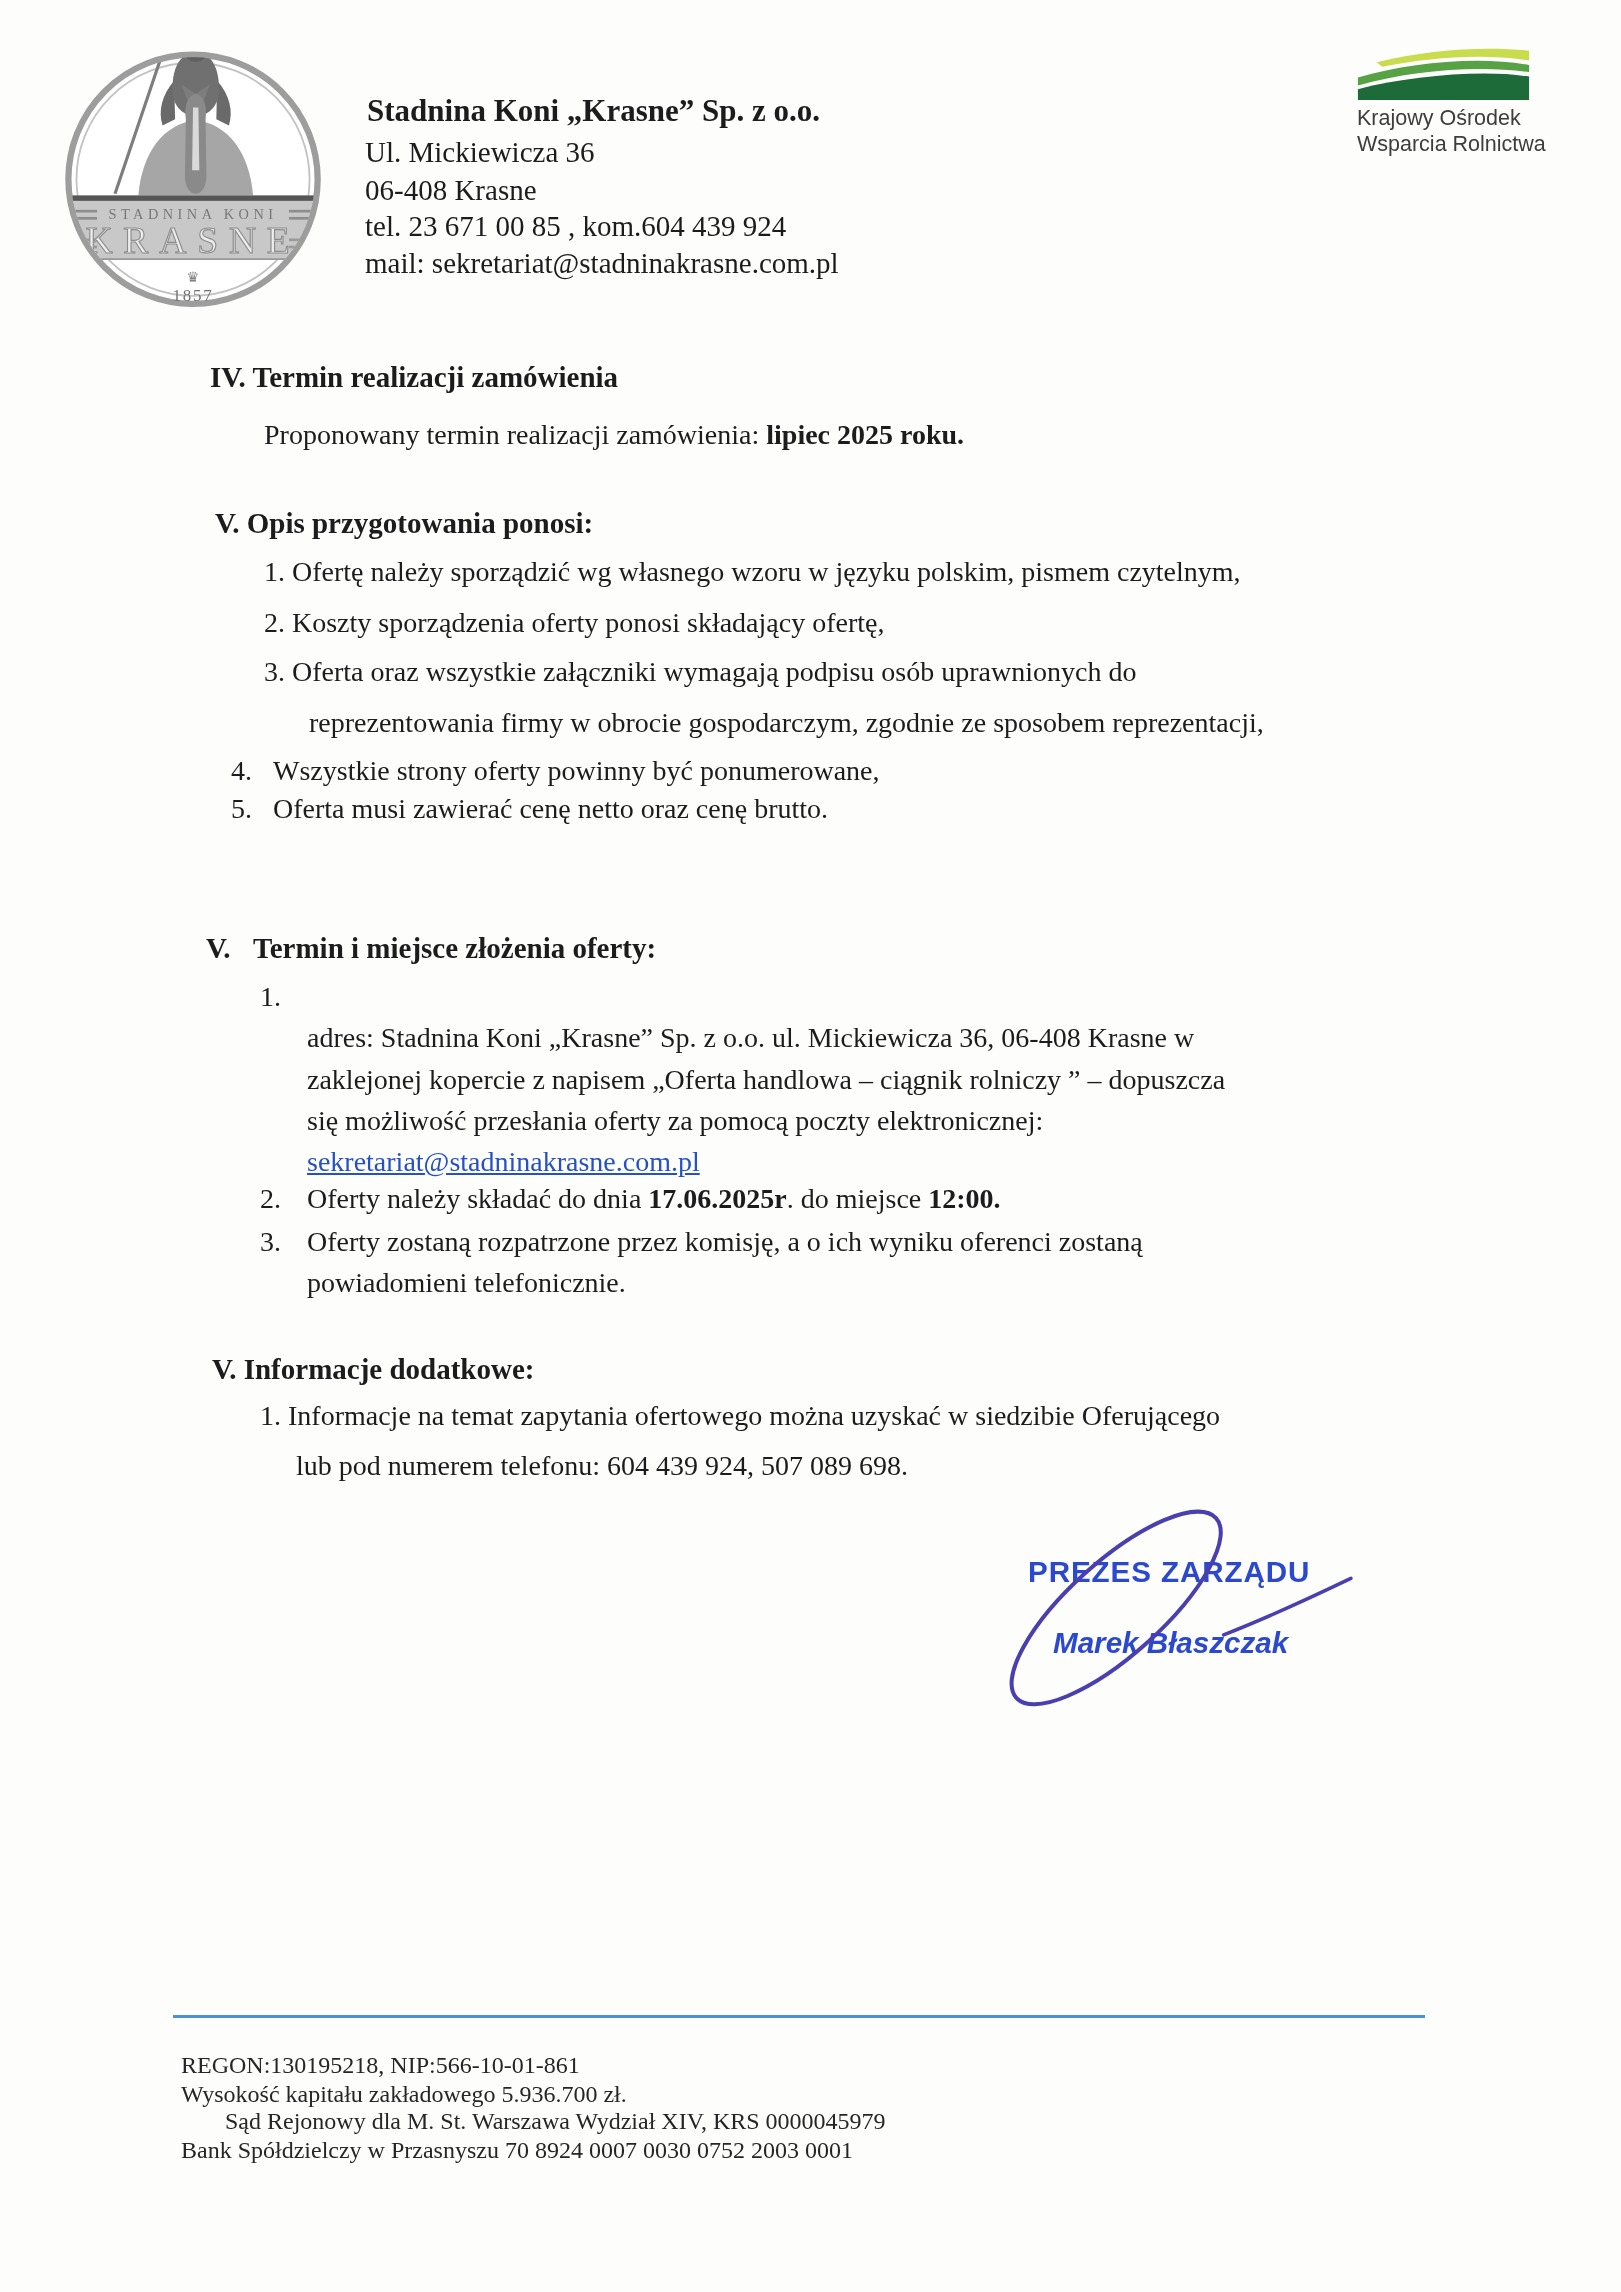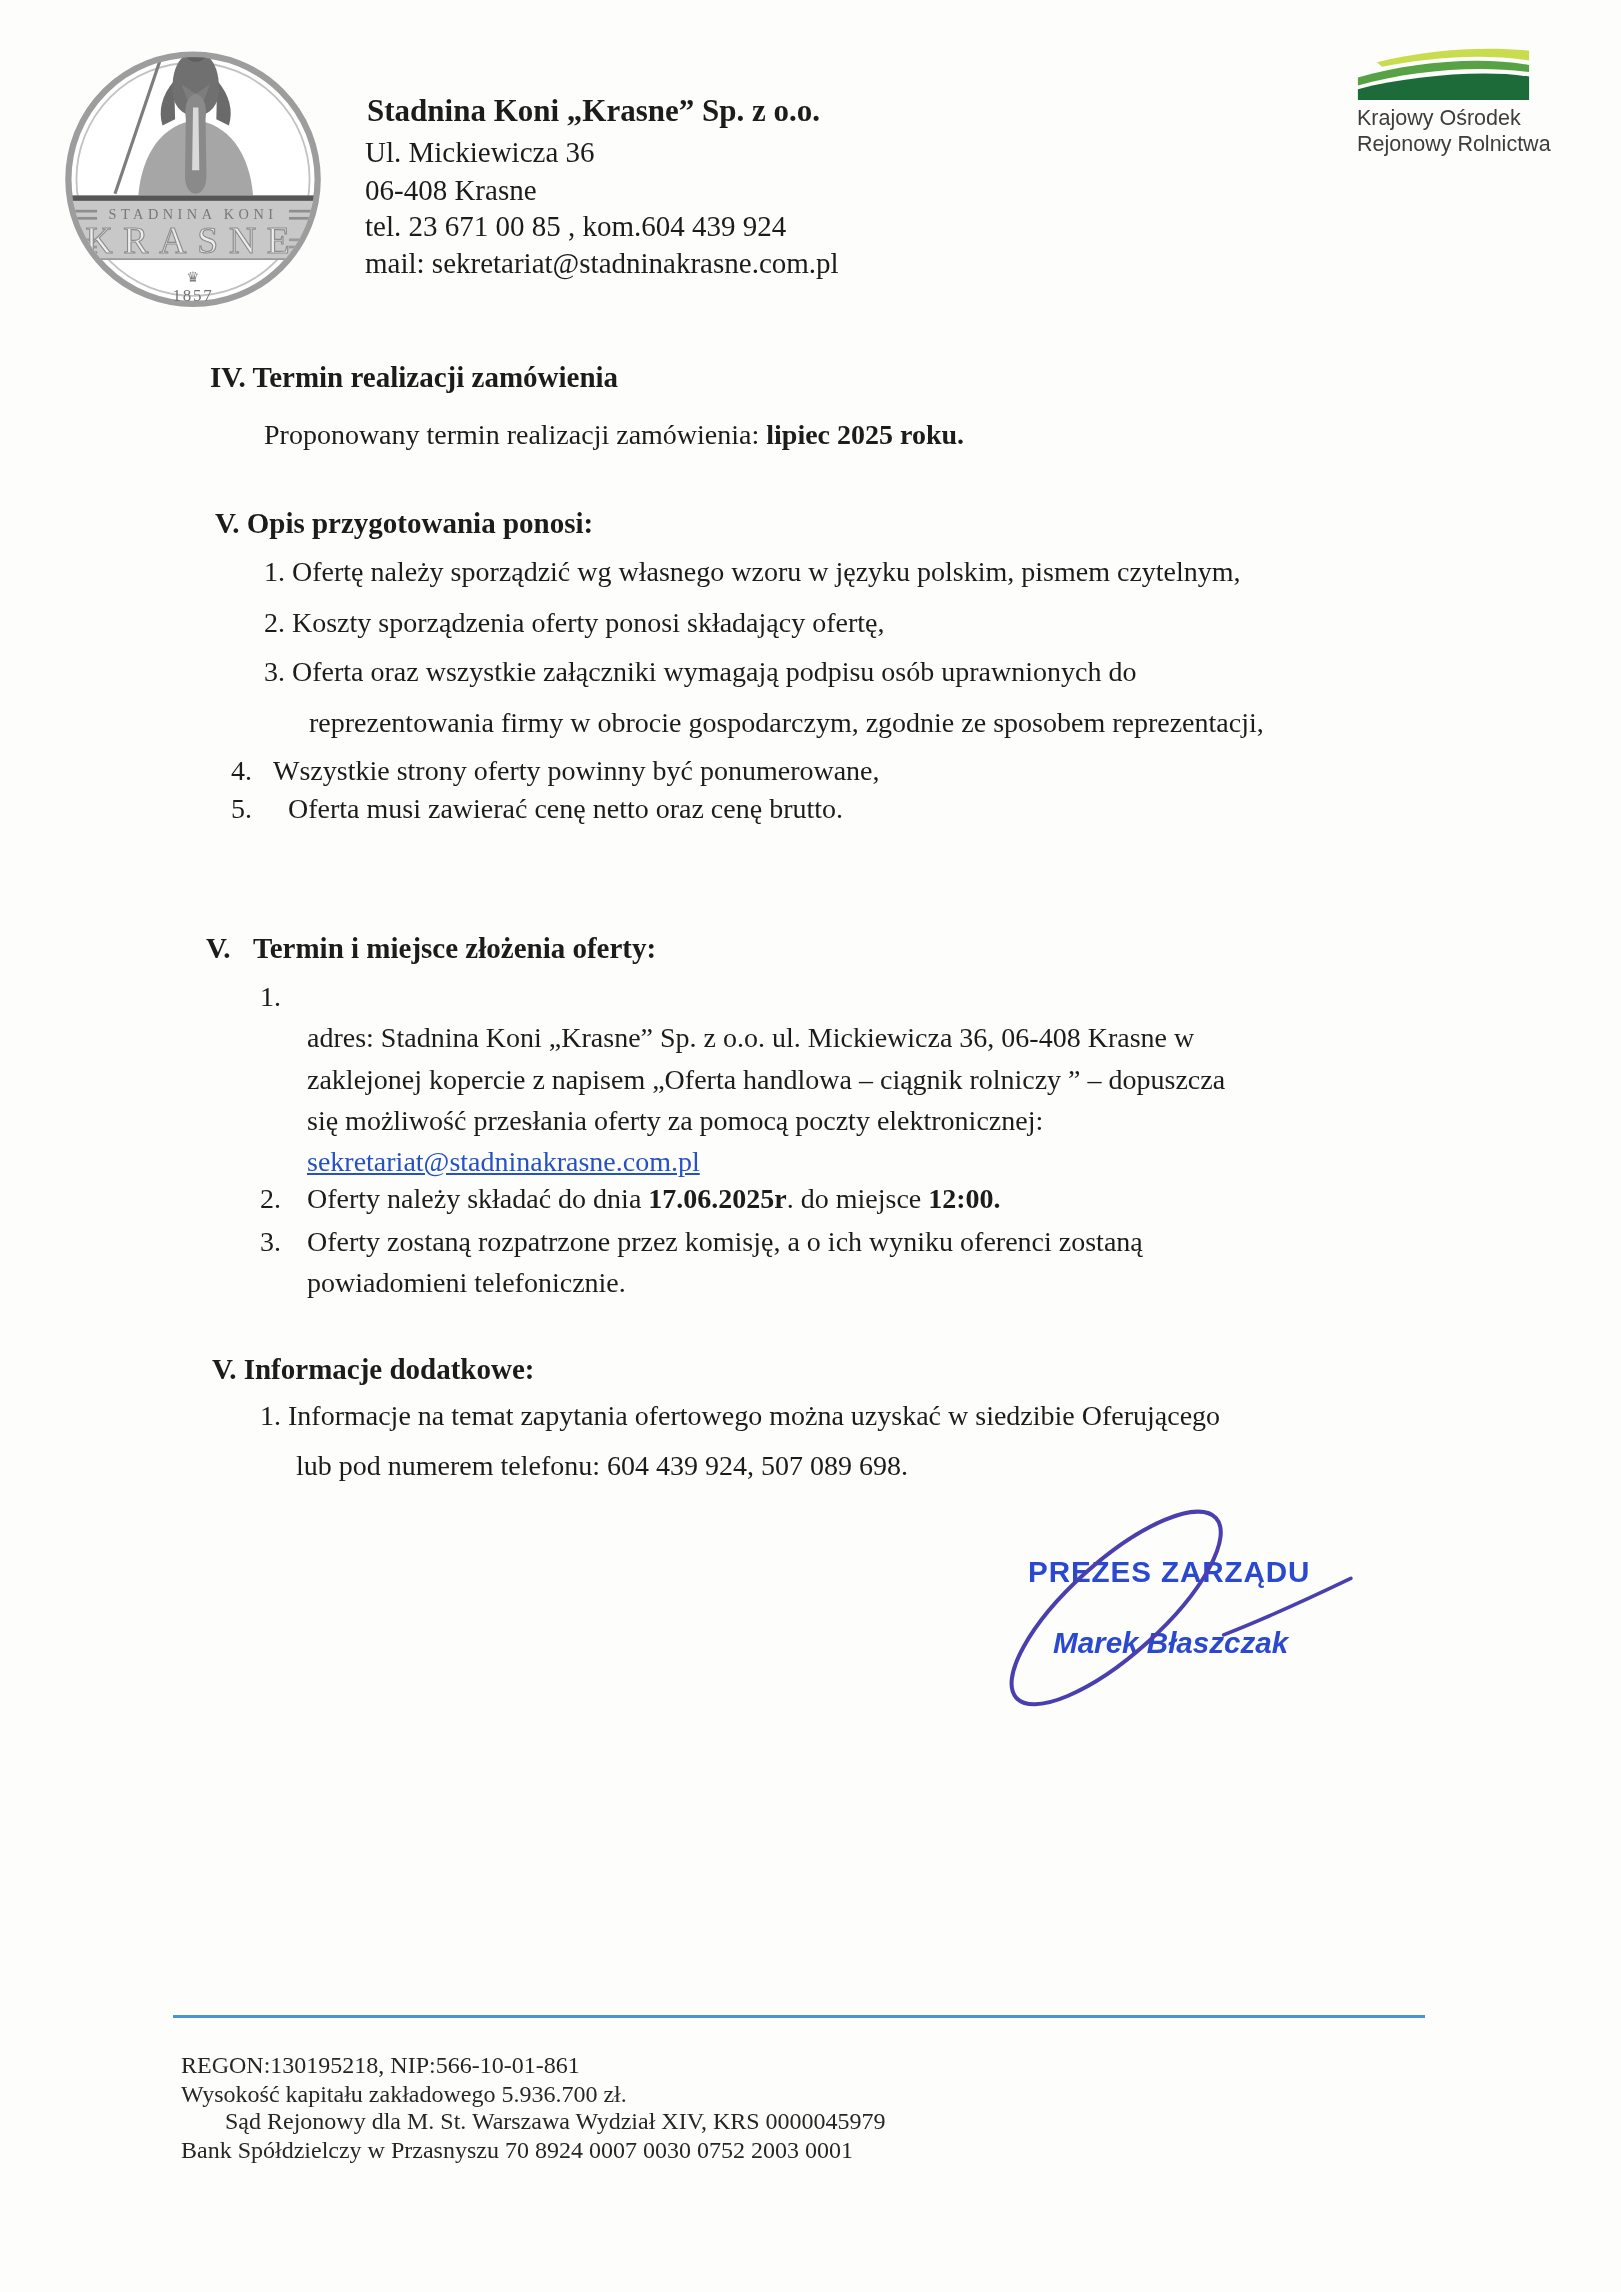--- a/index.html
+++ b/index.html
@@ -86,35 +86,35 @@
   <div class="abs hdr-line" style="left:365px; top:210px;">tel. 23 671 00 85 , kom.604 439 924</div>
   <div class="abs hdr-line" style="left:365px; top:247px;">mail: sekretariat@stadninakrasne.com.pl</div>
 
   <div class="abs" style="left:1357px; top:45px; width:179px;">
     <svg width="173" height="56" viewBox="0 0 193 62">
       <path d="M22,19 C80,5 140,1 192,6 L192,17 C140,9 85,13 28,24 Z" fill="#c9dc4d"></path>
       <path d="M1,45 C60,28 135,22 192,30 L192,22 C135,12 60,19 1,36 Z" fill="#56a245"></path>
       <path d="M1,61 L192,61 L192,35 C140,27 60,34 1,49 Z" fill="#1e6b3a"></path>
     </svg>
     <div class="kowr-text">Krajowy Ośrodek</div>
-    <div class="kowr-text">Rejonowy Rolnictwa</div>
+    <div class="kowr-text">Wsparcia Rolnictwa</div>
   </div>
 
   <div class="abs heading" style="left:210px; top:361px;">IV. Termin realizacji zamówienia</div>
   <div class="abs body-line" style="left:264px; top:419px;"><span>Proponowany termin realizacji zamówienia: </span><span class="bold">lipiec 2025 roku.</span></div>
 
   <div class="abs heading" style="left:215px; top:507px;">V. Opis przygotowania ponosi:</div>
   <div class="abs body-line" style="left:264px; top:556px;">1. Ofertę należy sporządzić wg własnego wzoru w języku polskim, pismem czytelnym,</div>
   <div class="abs body-line" style="left:264px; top:607px;">2. Koszty sporządzenia oferty ponosi składający ofertę,</div>
   <div class="abs body-line" style="left:264px; top:656px;">3. Oferta oraz wszystkie załączniki wymagają podpisu osób uprawnionych do</div>
   <div class="abs body-line" style="left:309px; top:707px;">reprezentowania firmy w obrocie gospodarczym, zgodnie ze sposobem reprezentacji,</div>
   <div class="abs body-line" style="left:231px; top:755px;">4.</div>
   <div class="abs body-line" style="left:273px; top:755px;">Wszystkie strony oferty powinny być ponumerowane,</div>
   <div class="abs body-line" style="left:231px; top:793px;">5.</div>
-  <div class="abs body-line" style="left:288px; top:793px;">Oferta musi zawierać cenę netto oraz cenę brutto.</div>
+  <div class="abs body-line" style="left:273px; top:793px;">Oferta musi zawierać cenę netto oraz cenę brutto.</div>
 
   <div class="abs heading" style="left:206px; top:932px;">V.</div>
   <div class="abs heading" style="left:253px; top:932px;">Termin i miejsce złożenia oferty:</div>
 
   <div class="abs body-line" style="left:260px; top:981px;">1.</div>
   <div class="abs body-line" style="left:307px; top:1022px;">adres: Stadnina Koni „Krasne” Sp. z o.o.  ul. Mickiewicza 36, 06-408 Krasne w</div>
   <div class="abs body-line" style="left:307px; top:1064px;">zaklejonej kopercie z napisem „Oferta handlowa – ciągnik rolniczy ” – dopuszcza</div>
   <div class="abs body-line" style="left:307px; top:1105px;">się możliwość przesłania oferty za pomocą poczty elektronicznej:</div>
   <a class="abs body-line link" href="#" style="left:307px; top:1146px;">sekretariat@stadninakrasne.com.pl</a>
 

